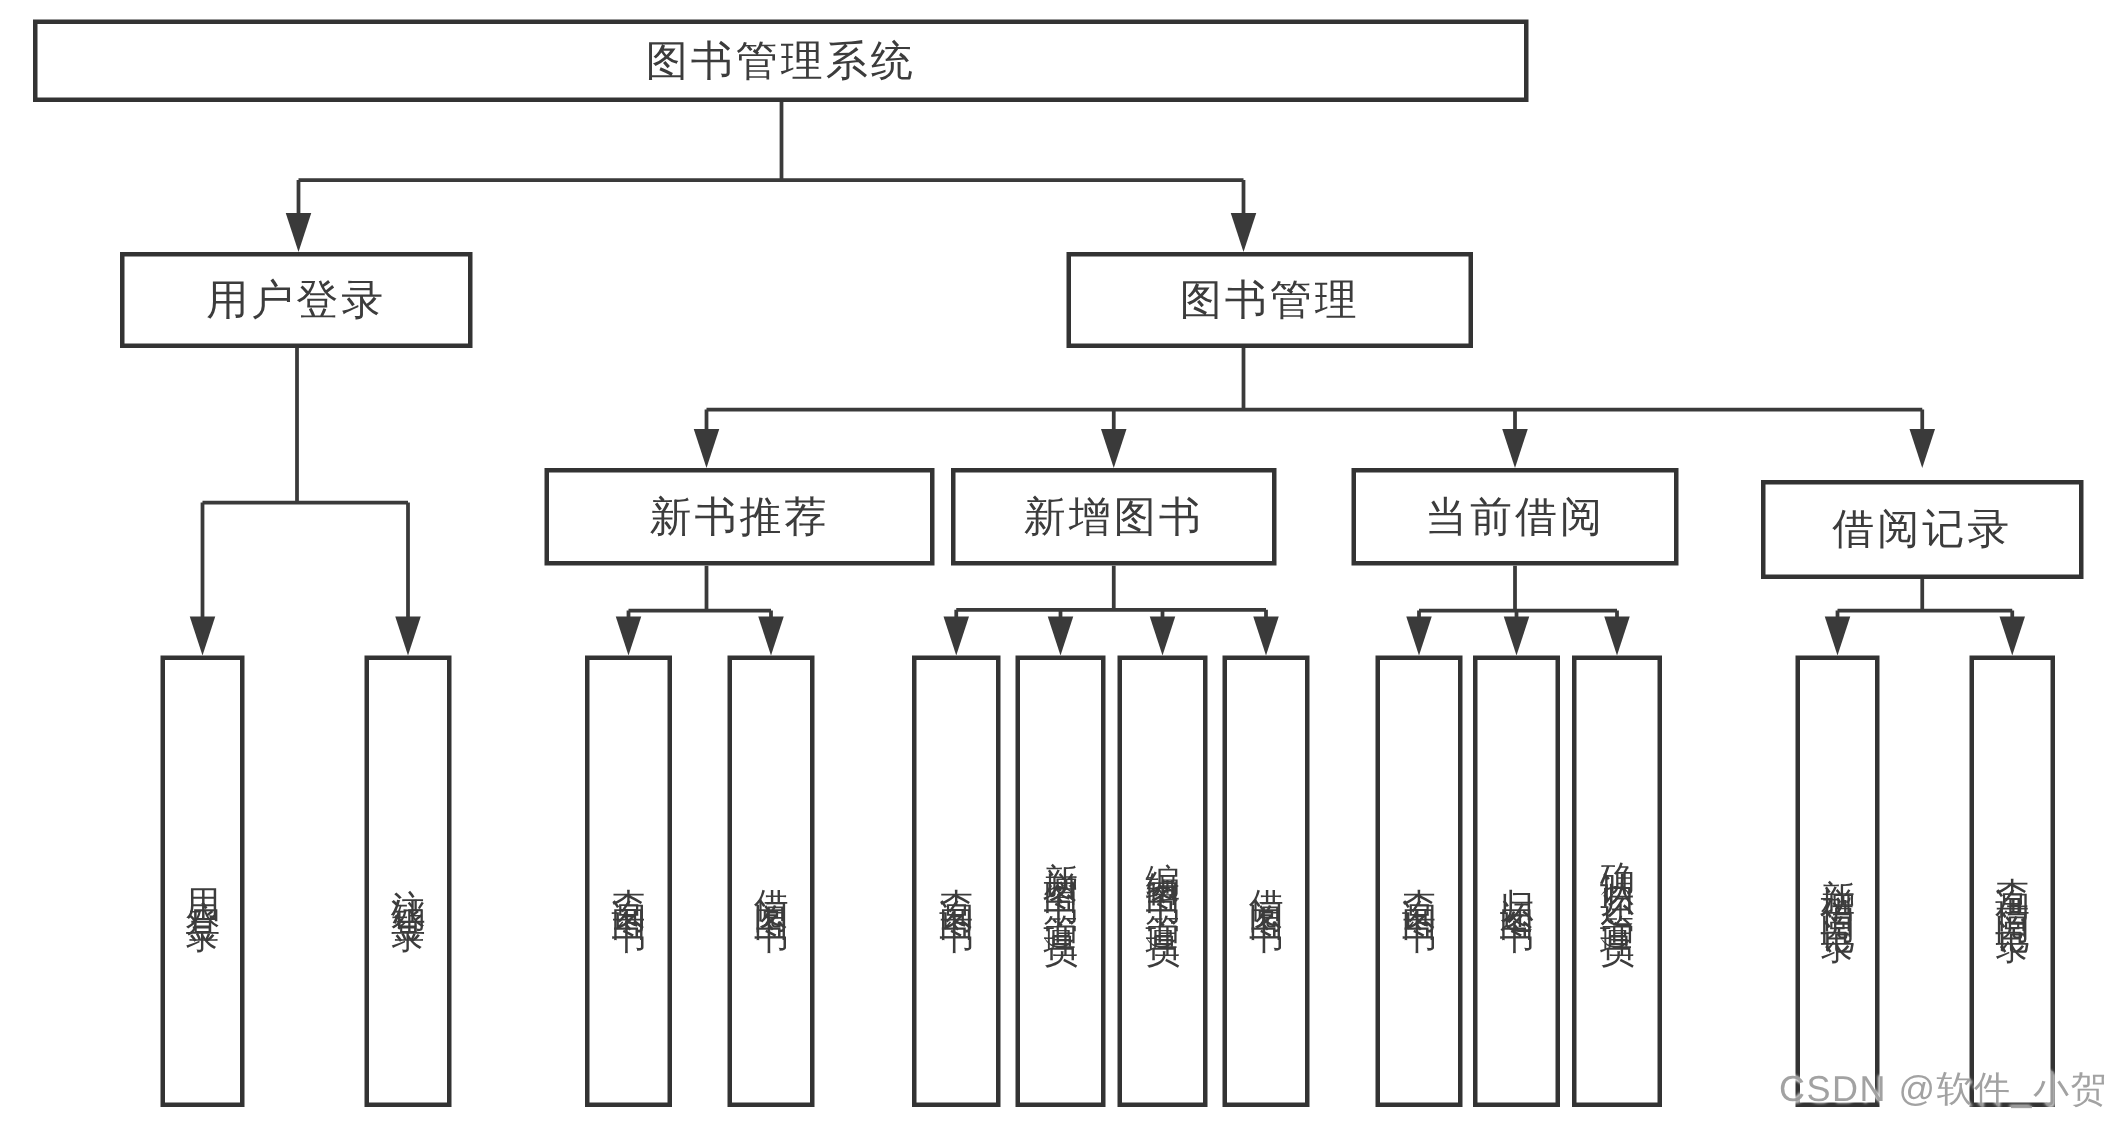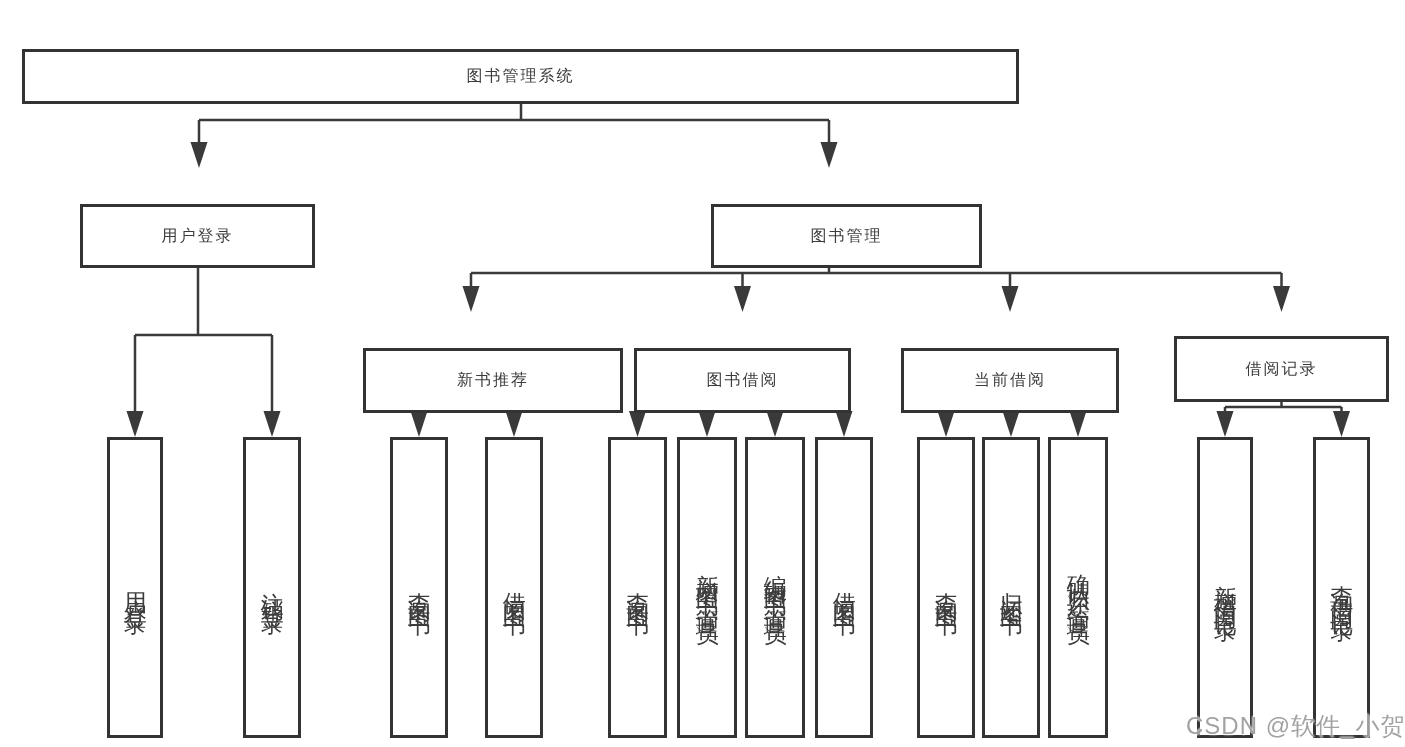--- a/index.html
+++ b/index.html
@@ -26,24 +26,23 @@
     box-sizing: border-box;
     background: #ffffff;
     border: 3px solid #333333;
     color: #3c3c3c;
     display: flex;
     align-items: center;
     justify-content: center;
     z-index: 2;
   }
   .node.hbox {
-    font-size: 16px;
+    font-size: 28px;
     letter-spacing: 2px;
     white-space: nowrap;
-    margin-top: 36px;
   }
   .node.vbox .vtext {
     writing-mode: vertical-rl;
     text-orientation: mixed;
     font-size: 23px;
     letter-spacing: 7px;
     line-height: 1.1;
     color: #3c3c3c;
   }
   .watermark {
@@ -105,23 +104,23 @@
       <polygon points="1333,411 1350,411 1341.5,437"></polygon>
     </g>
   </svg>
 
   <div class="node hbox" style="left:22px; top:13px; width:997px; height:55px;">图书管理系统</div>
 
   <div class="node hbox" style="left:80px; top:168px; width:235px; height:64px;">用户登录</div>
   <div class="node hbox" style="left:711px; top:168px; width:271px; height:64px;">图书管理</div>
 
   <div class="node hbox" style="left:363px; top:312px; width:260px; height:65px;">新书推荐</div>
-  <div class="node hbox" style="left:634px; top:312px; width:217px; height:65px;">图书借阅</div>
+  <div class="node hbox" style="left:634px; top:312px; width:217px; height:65px;">新增图书</div>
   <div class="node hbox" style="left:901px; top:312px; width:218px; height:65px;">当前借阅</div>
-  <div class="node hbox" style="left:1174px; top:300px; width:215px; height:66px;">借阅记录</div>
+  <div class="node hbox" style="left:1174px; top:320px; width:215px; height:66px;">借阅记录</div>
 
   <div class="node vbox" style="left:107px; top:437px; width:56px; height:301px;">
     <span class="vtext">用户登录</span>
   </div>
   <div class="node vbox" style="left:243px; top:437px; width:58px; height:301px;">
     <span class="vtext">注销登录</span>
   </div>
 
   <div class="node vbox" style="left:390px; top:437px; width:58px; height:301px;">
     <span class="vtext">查询图书</span>

